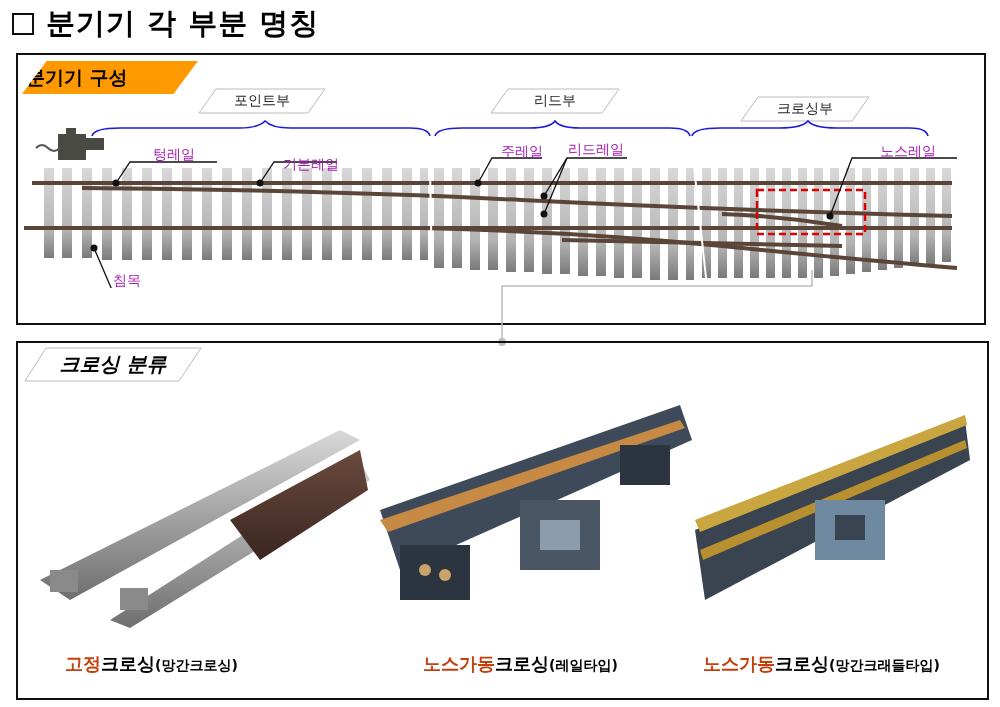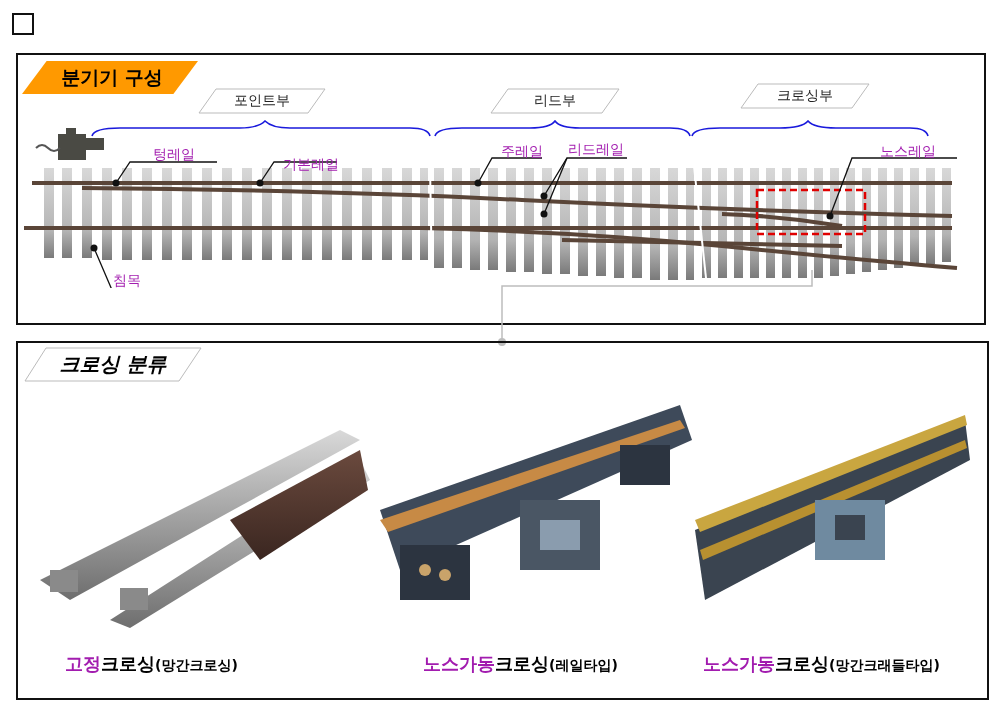--- a/index.html
+++ b/index.html
@@ -13,69 +13,70 @@
   .title-text { font-size: 29px; font-weight: bold; letter-spacing: 1px; }
 
   
   .frame { border: 2.5px solid #111; box-sizing: border-box; }
   #frame-1 { left: 16px; top: 53px; width: 970px; height: 272px; }
   #frame-2 { left: 16px; top: 341px; width: 973px; height: 359px; }
 
   
   .tag-orange { left: 22px; top: 61px; width: 176px; height: 33px; background: #ff9900;
                 clip-path: polygon(14% 0, 100% 0, 86% 100%, 0 100%); display: flex;
-                align-items: center; justify-content: center; }
+                align-items: center; }
   .tag-orange span { font-size: 19px; font-weight: bold; padding-left: 4px; }
   .tag-outline { left: 24px; top: 347px; width: 178px; height: 35px; font-style: italic; }
   .tag-outline svg { position: absolute; left: 0; top: 0; }
   .tag-outline span { position: absolute; left: 0; right: 0; top: 4px; text-align: center;
                       font-size: 20px; font-weight: bold; }
 
   
   .part-label { height: 18px; }
   .part-label svg { position: absolute; left: 0; top: 0; }
   .part-label span { position: absolute; left: 0; right: 0; top: 4px; text-align: center; font-size: 14px; color: #222; }
 
   
   .track-area { left: 22px; top: 128px; width: 950px; height: 160px; }
 
   .callout { font-size: 14px; color: #a21caf; }
 
   
   .crossing-img { top: 400px; }
   .caption { top: 652px; font-size: 18px; font-weight: bold; white-space: nowrap; }
-  .caption .blue { color: #a21caf; }
+  .caption .blue { color: #c2410c; }
   .caption .small { font-size: 14px; font-weight: bold; }
 </style>
 </head>
 <body>
 
 <div class="abs page-title">
   <div class="title-box"></div>
+  <div class="title-text">분기기 각 부분 명칭</div>
 </div>
 
 <div class="abs frame" id="frame-1"></div>
 
 <div class="abs tag-orange">
   <span>분기기 구성</span>
 </div>
 
 <div class="abs part-label" style="left:198px;top:88px;width:128px;">
   <svg width="128" height="26">
       <polygon points="18,1 127,1 110,25 1,25" fill="#fff" stroke="#bbb" stroke-width="1"></polygon>
     </svg>
   <span>포인트부</span>
 </div>
 <div class="abs part-label" style="left:490px;top:88px;width:130px;">
   <svg width="130" height="26">
       <polygon points="18,1 129,1 112,25 1,25" fill="#fff" stroke="#bbb" stroke-width="1"></polygon>
     </svg>
   <span>리드부</span>
 </div>
-<div class="abs part-label" style="left:740px;top:83px;width:130px;">
+<div class="abs part-label" style="left:740px;top:96px;width:130px;">
   <svg width="130" height="26">
       <polygon points="18,1 129,1 112,25 1,25" fill="#fff" stroke="#bbb" stroke-width="1"></polygon>
     </svg>
   <span>크로싱부</span>
 </div>
 
 <svg class="abs" style="left:90px;top:120px;" width="845" height="22">
   <path d="M2,16 Q4,8 30,8 L150,8 Q168,8 175,1 Q182,8 200,8 L320,8 Q338,8 340,16" fill="none" stroke="#1a1adc" stroke-width="1.6"></path>
   <path d="M345,16 Q347,8 372,8 L440,8 Q460,8 465,1 Q470,8 490,8 L580,8 Q598,8 600,16" fill="none" stroke="#1a1adc" stroke-width="1.6"></path>
   <path d="M602,16 Q604,8 630,8 L690,8 Q712,8 718,1 Q724,8 746,8 L820,8 Q836,8 838,16" fill="none" stroke="#1a1adc" stroke-width="1.6"></path>

